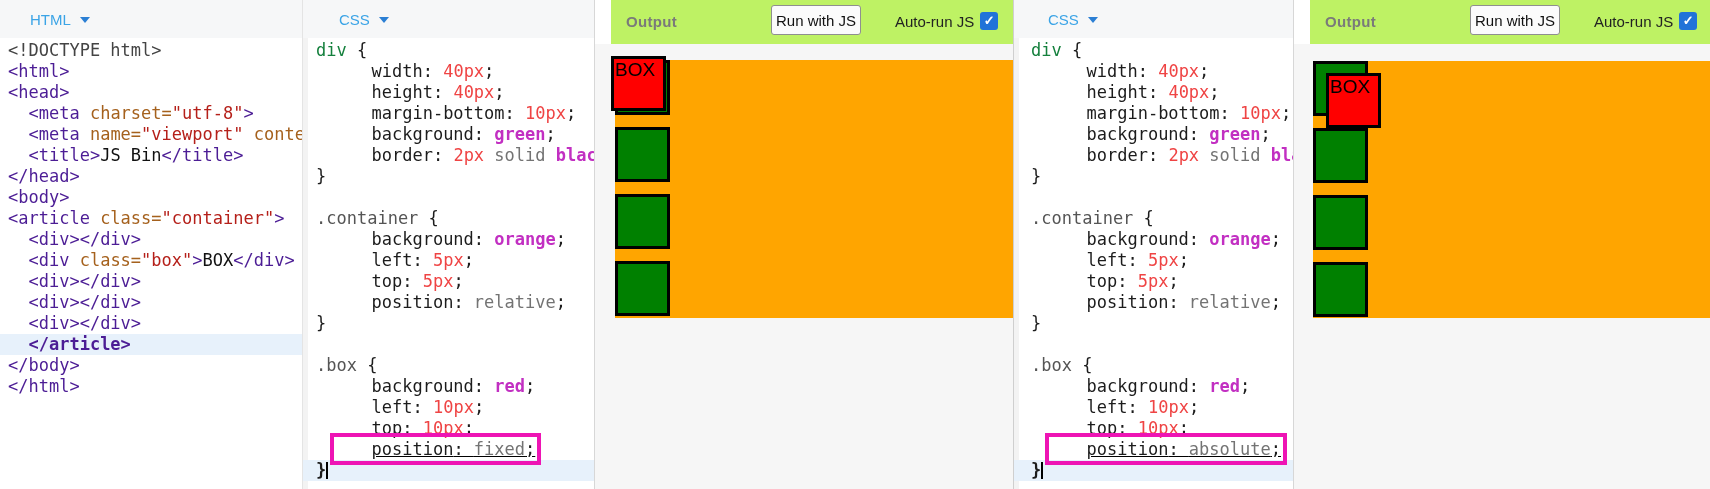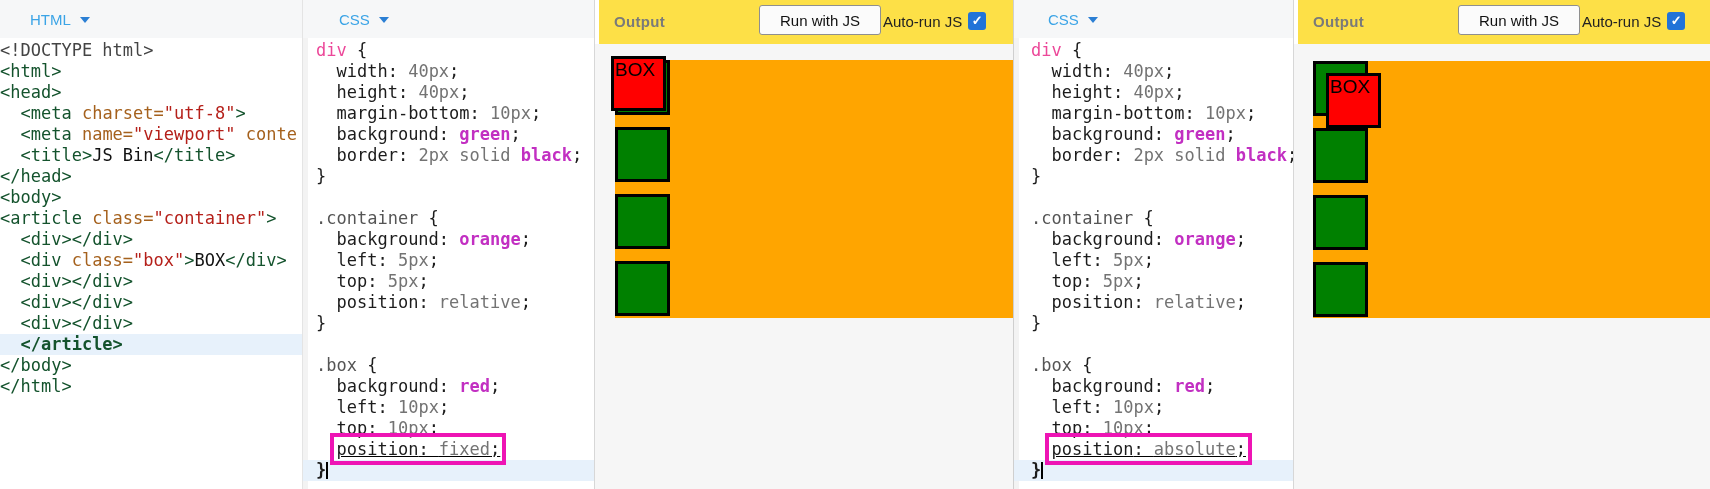--- a/index.html
+++ b/index.html
@@ -18,34 +18,34 @@
   .ehead{position:absolute;top:0;left:0;right:0;height:38px;background:#f6f7f8;}
   .gutter{position:absolute;top:0;bottom:0;left:0;width:5px;background:#f3f3f3;}
   .elabel{position:absolute;top:11px;left:14px;display:flex;align-items:center;gap:9px;
           font-size:15px;color:#3ba4e6;cursor:pointer;margin-left:16px;}
   #p-css1 .elabel{left:20px;} #p-css2 .elabel{left:18px;}
   .caret{width:0;height:0;border-left:5px solid transparent;border-right:5px solid transparent;
          border-top:6px solid #2b7fd4;}
   .code{position:absolute;top:40px;left:0;right:0;bottom:0;overflow:hidden;
         font-family:"DejaVu Sans Mono",monospace;font-size:17px;line-height:21px;white-space:pre;}
   .line{height:21px;}
-  #p-html .line{}
+  #p-html .line{padding-left:8px;}
   #p-css1 .line{padding-left:13px;}
   #p-css2 .line{padding-left:17px;}
   .line.active{background:#e7f1fb;font-weight:bold;}
-  .t-meta{color:#444;} .t-tag{color:#14532d;} .t-attr{color:#a5611d;} .t-str{color:#b5201a;}
-  .t-text{color:#111;} .t-sel{color:#ec4899;} .t-qual{color:#555;} .t-prop{color:#1c1c1c;}
-  .t-num{color:#737373;margin-top:44px;} .t-kw{color:#c22fc2;font-weight:bold;} .t-atom{color:#737373;} .t-plain{color:#1c1c1c;}
+  .t-meta{color:#444;} .t-tag{color:#4c1d95;} .t-attr{color:#a5611d;} .t-str{color:#b5201a;}
+  .t-text{color:#111;} .t-sel{color:#15803d;} .t-qual{color:#555;} .t-prop{color:#1c1c1c;margin-left:35px;}
+  .t-num{color:#ef4444;margin-top:44px;} .t-kw{color:#c22fc2;font-weight:bold;} .t-atom{color:#737373;} .t-plain{color:#1c1c1c;}
   .hlbox{outline:4px solid #ee14b4;outline-offset:2px;text-decoration:underline;}
   .cursor{display:inline-block;width:1.5px;height:17px;background:#000;vertical-align:-3px;}
 
   
-  .ohead{position:absolute;top:0;left:4px;right:0;height:44px;background:#fde047;}
+  .ohead{position:absolute;top:0;left:16px;right:0;height:44px;background:#bef264;}
   .olabel{position:absolute;left:15px;top:13px;font-size:15px;font-weight:bold;color:#7a7a7a;letter-spacing:.3px;}
-  .run-btn{position:absolute;left:160px;top:5px;height:30px;padding:0 20px;
+  .run-btn{position:absolute;left:160px;top:5px;height:30px;padding:0 4px;
            background:#fbfbfb;border:1px solid #8f8f8f;border-radius:3px;
            font-family:"Liberation Sans",sans-serif;font-size:15px;color:#111;cursor:pointer;}
   .autorun{position:absolute;left:284px;top:12px;display:flex;align-items:center;gap:6px;
            font-size:15px;color:#222;}
   .checkbox{width:18px;height:18px;border-radius:3px;background:#cfcfcf;position:relative;cursor:pointer;}
   .checkbox .tick{display:none;color:#fff;font-size:13px;font-weight:bold;line-height:18px;
                   text-align:center;width:18px;}
   .checkbox.on{background:#2173d8;}
   .checkbox.on .tick{display:block;}
   .ocontent{position:absolute;top:44px;left:0;right:0;bottom:0;background:#f6f6f6;overflow:hidden;}

